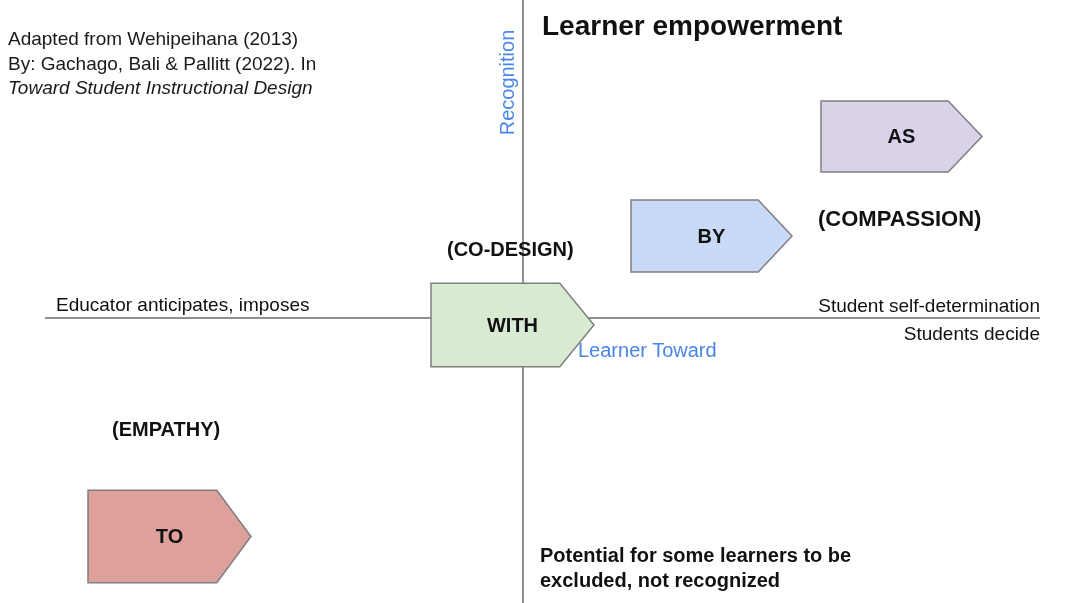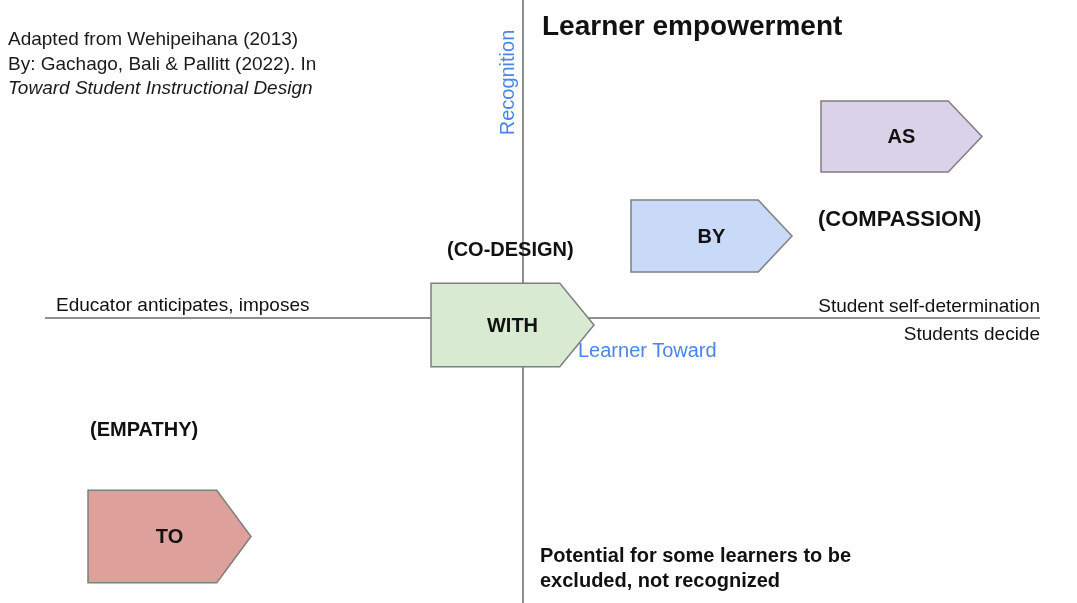--- a/index.html
+++ b/index.html
@@ -50,21 +50,21 @@
   <div class="abs blue rot" style="left:448px; top:70px; width:120px; height:25px;">Recognition</div>
   <div class="abs blue" style="left:578px; top:339px; white-space:nowrap;">Learner Toward</div>
 
   <div class="abs txt bold" style="left:542px; top:14px; font-size:28px;">Learner empowerment</div>
   <div class="abs txt bold prewrap" style="left:540px; top:543px; font-size:20px; line-height:25px; white-space:pre-line;">Potential for some learners to be
 excluded, not recognized</div>
   <div class="abs txt" style="left:56px; top:293px;">Educator anticipates, imposes</div>
   <div class="abs txt right-align" style="right:37px; top:294px;">Student self-determination</div>
   <div class="abs txt right-align" style="right:37px; top:322px;">Students decide</div>
 
-  <div class="abs txt bold" style="left:90px; top:417px; font-size:20px;">(EMPATHY)</div>
+  <div class="abs txt bold" style="left:112px; top:417px; font-size:20px;">(EMPATHY)</div>
   <div class="abs txt bold" style="left:447px; top:237px; font-size:20px;">(CO-DESIGN)</div>
   <div class="abs txt bold" style="left:818px; top:207px; font-size:22px;">(COMPASSION)</div>
 
   <div class="arrow" style="left:87px; top:489px; width:165px; height:95px;">
     <svg viewBox="0 0 164 74" preserveAspectRatio="none">
       <polygon points="1,1 129,1 163,37 129,73 1,73" stroke="#7f7f7f" stroke-width="1.5" vector-effect="non-scaling-stroke" fill="#dda09b"></polygon>
     </svg>
     <span class="arrow-label">TO</span>
   </div>
 

